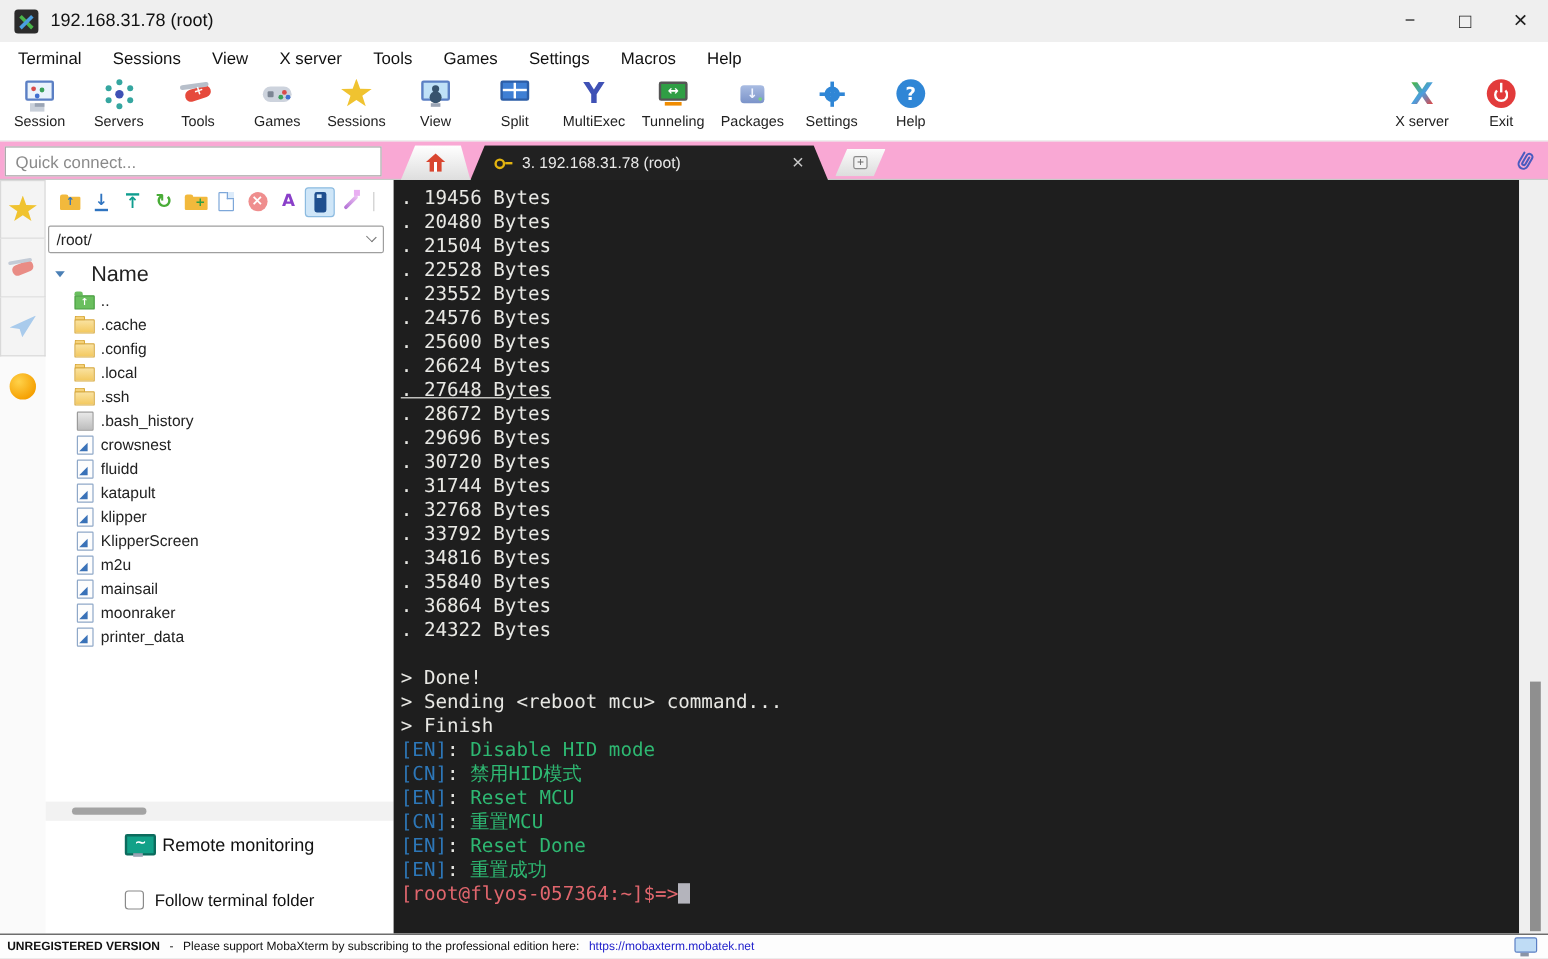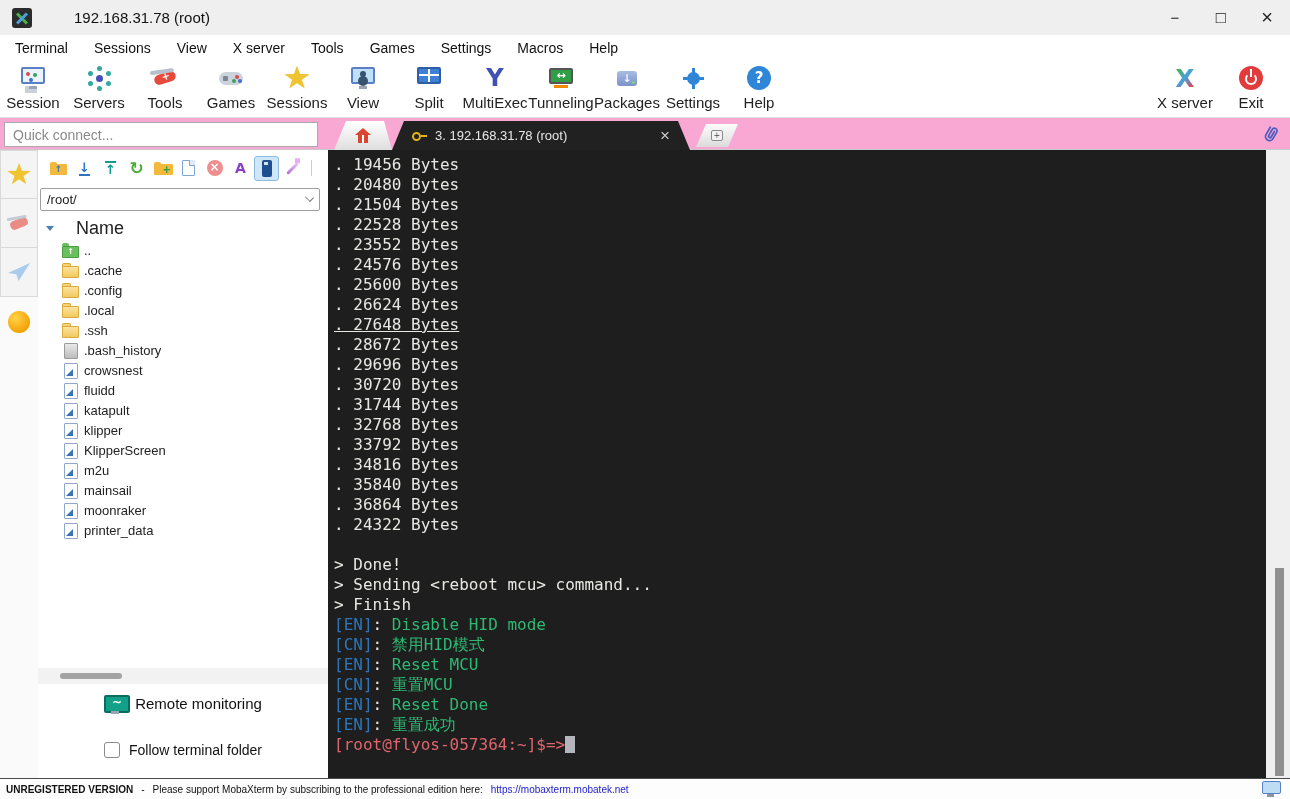--- a/index.html
+++ b/index.html
@@ -1,40 +1,40 @@
 <!DOCTYPE html>
 <html><head>
 <meta charset="utf-8">
 <style>
   *{margin:0;padding:0;box-sizing:border-box;}
   html,body{width:1290px;height:799px;overflow:hidden;}
   body{font-family:"Liberation Sans",sans-serif;background:#fff;position:relative;font-size:13px;color:#1a1a1a;}
 
   
-  #titlebar{position:absolute;left:0;top:0;width:1290px;height:35px;background:#efefef;display:flex;align-items:center;gap:32px;}
+  #titlebar{position:absolute;left:0;top:0;width:1290px;height:35px;background:#efefef;display:flex;align-items:center;}
   .app-logo{width:20px;height:20px;margin:0 10px 0 12px;background:#2b2b2b;border-radius:3px;position:relative;}
   .app-logo::before{content:"";position:absolute;left:3px;top:9px;width:14px;height:3px;background:#49b44a;transform:rotate(45deg);}
   .app-logo::after{content:"";position:absolute;left:3px;top:9px;width:14px;height:3px;background:#4a9fe0;transform:rotate(-45deg);box-shadow:0 0 0 0 #d84b4b;}
   #window-title{font-size:15px;color:#111;}
   #winbtns{margin-left:auto;display:flex;height:35px;}
   .wbtn{width:46px;height:35px;display:flex;align-items:center;justify-content:center;font-size:15px;color:#222;}
   .wbtn-min::before{content:"\2212";}
   .wbtn-max::before{content:"\25A1";font-size:17px;}
   .wbtn-close::before{content:"\00D7";font-size:20px;}
 
   
   #menubar{position:absolute;left:0;top:35px;width:1290px;height:25px;background:#fff;display:flex;align-items:center;padding-left:2px;}
   .menu-item{padding:3px 13px;font-size:14px;color:#111;}
 
   
   #toolbar{position:absolute;left:0;top:60px;width:1290px;height:58px;background:#fff;border-bottom:1px solid #e3e3e3;display:flex;}
   #toolbar-left{display:flex;}
   #toolbar-right{margin-left:auto;display:flex;margin-right:6px;}
   .tb-btn{width:66px;display:flex;flex-direction:column;align-items:center;justify-content:flex-start;padding-top:4px;}
-  .tb-btn .tb-label{font-size:15px;color:#222;margin-top:2px;}
+  .tb-btn .tb-label{font-size:12px;color:#222;margin-top:2px;}
   .tb-ico{width:28px;height:28px;display:flex;align-items:center;justify-content:center;position:relative;font-family:"DejaVu Sans",sans-serif;}
   
   .g-multiexec{color:#3f51b5;font-weight:bold;font-size:24px;}
   .g-help{background:#2f86d6;border-radius:50%;color:#fff;font-weight:bold;font-size:15px;width:24px;height:24px;margin:2px;}
   .g-xserver{font-weight:bold;font-size:25px;background:linear-gradient(135deg,#49b44a 20%,#4a9fe0 50%,#d84b4b 80%);-webkit-background-clip:text;background-clip:text;color:transparent;}
   
   .ti{position:relative;display:block;}
   .ti-session{width:24px;height:17px;border:2px solid #5b7fc4;border-radius:2px;background:#eaf3fc;margin-bottom:5px;}
   .ti-session::before{content:"";position:absolute;left:3px;top:3px;width:4px;height:4px;border-radius:50%;background:#d84b4b;box-shadow:7px 1px 0 #3aa05a,3px 6px 0 #3f6fd0;}
   .ti-session::after{content:"";position:absolute;left:6px;bottom:-7px;width:8px;height:3px;background:#9aa4b4;box-shadow:-2px 2px 0 2px #c9d0da;}
@@ -129,21 +129,21 @@
   .fi{position:relative;display:inline-block;width:17px;height:16px;margin-right:5px;flex:none;}
   .fi-folder::before{content:"";position:absolute;left:0;top:1px;width:7px;height:3px;background:#f5d27a;border:1px solid #d8a93c;border-bottom:none;border-radius:2px 2px 0 0;}
   .fi-folder::after{content:"";position:absolute;left:0;top:4px;width:15px;height:10px;background:linear-gradient(#fae2a0,#f3c95f);border:1px solid #d8a93c;border-radius:1px;}
   .fi-folder-up::before{content:"";position:absolute;left:0;top:1px;width:7px;height:3px;background:#6abf5e;border-radius:2px 2px 0 0;}
   .fi-folder-up::after{content:"\2191";position:absolute;left:0;top:4px;width:15px;height:10px;background:#6abf5e;border:1px solid #4a9e42;border-radius:1px;color:#fff;font:bold 8px/10px "DejaVu Sans",sans-serif;text-align:center;}
   .fi-file::after{content:"";position:absolute;left:2px;top:1px;width:12px;height:14px;background:linear-gradient(#e8e8e8,#bdbdbd);border:1px solid #9a9a9a;border-radius:1px;}
   .fi-symlink::before{content:"";position:absolute;left:2px;top:1px;width:12px;height:14px;background:#fdfdfd;border:1px solid #8fa8c8;border-radius:1px;}
   .fi-symlink::after{content:"";position:absolute;left:4px;bottom:2px;border-left:7px solid transparent;border-bottom:7px solid #3a72b8;}
   #hscroll{position:absolute;left:0;top:518px;width:290px;height:16px;background:#f2f2f2;}
   #hscroll .thumb{position:absolute;left:22px;top:5px;width:62px;height:6px;background:#a3a3a3;border-radius:3px;}
-  #remote-row{position:absolute;left:0;top:545px;width:290px;display:flex;align-items:flex-start;justify-content:center;font-size:15px;color:#111;}
+  #remote-row{position:absolute;left:0;top:545px;width:290px;display:flex;align-items:center;justify-content:center;font-size:15px;color:#111;}
   .rm-ico{position:relative;width:22px;height:18px;margin-right:9px;}
   .rm-ico::before{content:"~";position:absolute;left:0;top:0;width:22px;height:14px;background:#12a188;border:2px solid #0c6b5d;border-radius:2px;color:#fff;font:bold 12px/10px "DejaVu Sans",sans-serif;text-align:center;}
   .rm-ico::after{content:"";position:absolute;left:7px;bottom:-1px;width:8px;height:3px;background:#9aa4b4;}
   #follow-row{position:absolute;left:0;top:592px;width:290px;display:flex;align-items:center;justify-content:center;font-size:14px;color:#111;}
   #follow-check{width:16px;height:16px;margin-right:9px;appearance:none;border:1px solid #8a8a8a;border-radius:3px;background:#fff;}
 
   
   #terminal{position:absolute;left:328px;top:150px;width:938px;height:628px;background:#1e1e1e;padding:5px 0 0 6px;font-family:"DejaVu Sans Mono",monospace;font-size:16px;overflow:hidden;}
   .t-line{height:20px;line-height:20px;white-space:pre;}
   .t-cursor{display:inline-block;width:10px;height:17px;background:#b4b4bc;vertical-align:-3px;}

